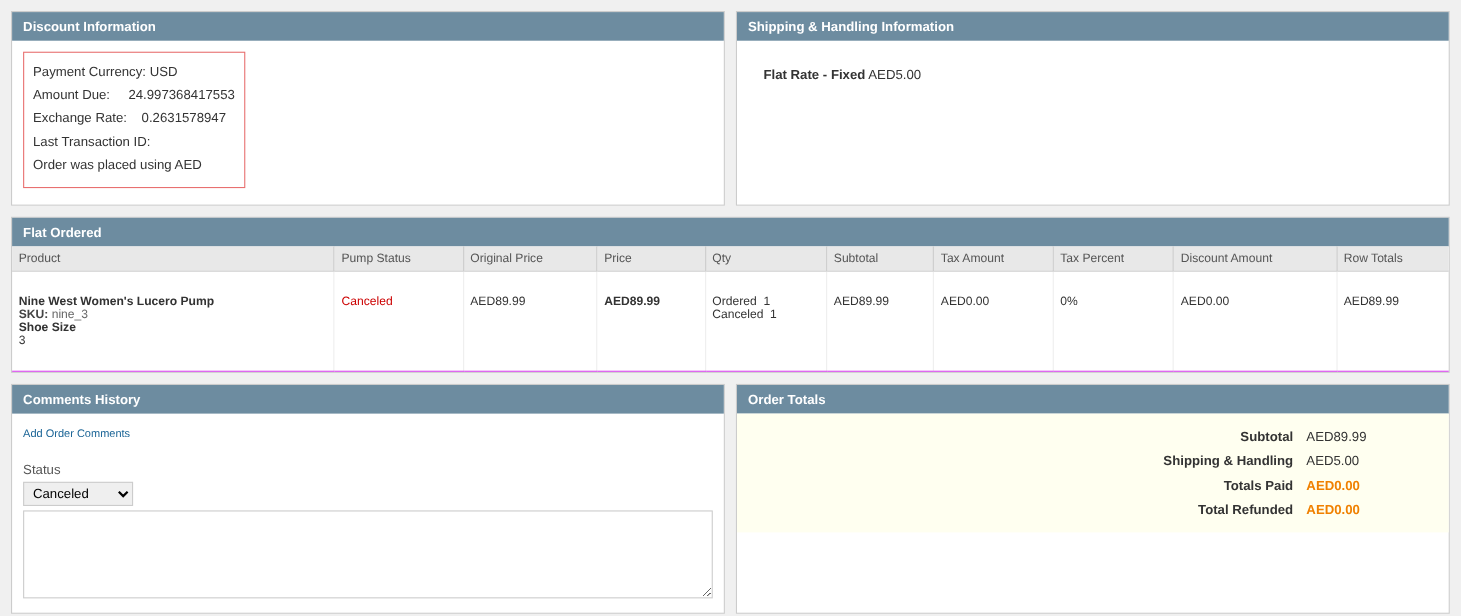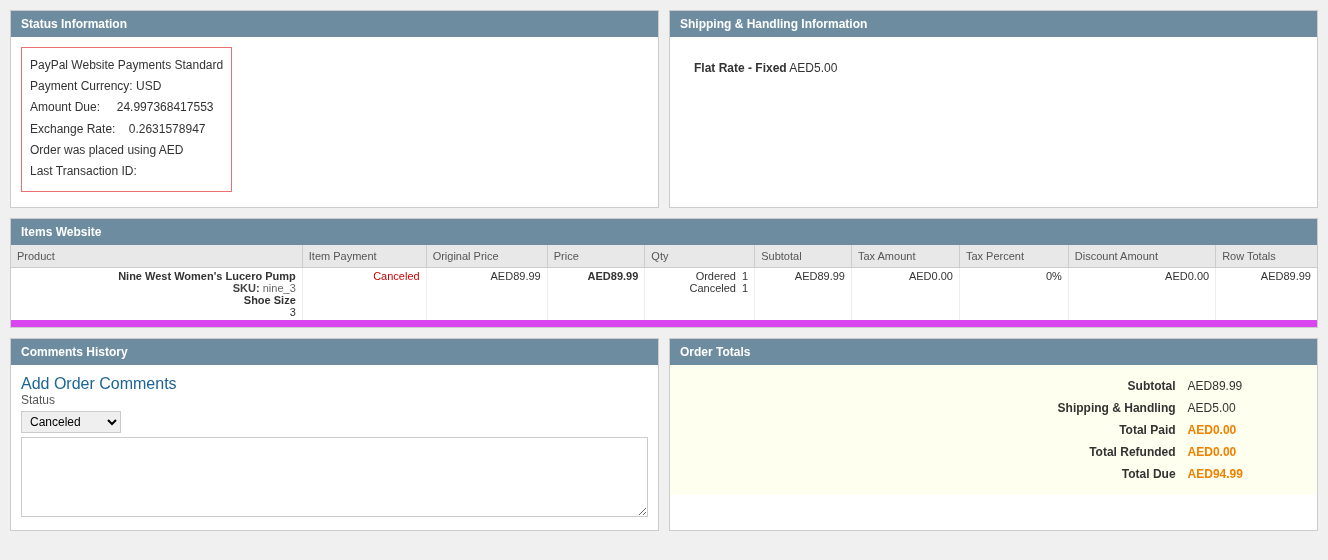--- a/index.html
+++ b/index.html
@@ -23,35 +23,35 @@
     .shipping-body { padding: 24px; }
     .shipping-body p { font-size: 12px; }
     .shipping-body strong { font-weight: bold; }
 
     
     .items-panel { background: #fff; border: 1px solid #ccc; }
     .items-table { width: 100%; border-collapse: collapse; font-size: 11px; }
     .items-table thead tr { background: #e8e8e8; }
     .items-table thead th { padding: 5px 6px; text-align: left; font-weight: normal; border-bottom: 1px solid #ccc; border-right: 1px solid #ccc; color: #555; }
     .items-table thead th:last-child { border-right: none; }
-    .items-table tbody td { padding: 2px 6px; border-bottom: 7px solid #d946ef; border-right: 1px solid #eee; vertical-align: top; text-align: right; }
+    .items-table tbody td { padding: 21px 6px; border-bottom: 1px solid #d946ef; border-right: 1px solid #eee; vertical-align: top; }
     .items-table tbody td:last-child { border-right: none; }
     .product-name { font-weight: bold; }
     .sku-line { color: #666; }
     .sku-label { font-weight: bold; color: #444; }
     .attr-label { font-weight: bold; }
     .canceled-text { color: #c00; }
     .qty-cell { }
     .qty-line { display: block; }
 
     
     .comments-panel { flex: 1; min-width: 0; }
     .comments-body { padding: 10px; }
-    .add-comments-link { color: #1a6496; text-decoration: none; font-size: 16px; }
-    .field-label { display: block; margin-top: 0; margin-bottom: 4px; color: #555; }
+    .add-comments-link { color: #1a6496; text-decoration: none; font-size: 10px; }
+    .field-label { display: block; margin-top: 20px; margin-bottom: 4px; color: #555; }
     .status-select { padding: 2px 4px; border: 1px solid #ccc; font-size: 12px; width: 100px; }
     .comment-textarea { width: 100%; height: 80px; border: 1px solid #ccc; padding: 4px; font-size: 12px; resize: vertical; margin-top: 4px; }
 
     
     .totals-panel { flex: 1; min-width: 0; }
     .totals-body { padding: 10px; background: #fffff0; }
     .totals-table { width: 100%; border-collapse: collapse; font-size: 12px; }
     .totals-table tr td { padding: 4px 6px; }
     .totals-table tr td:first-child { text-align: right; font-weight: bold; color: #333; width: 80%; }
     .totals-table tr td:last-child { text-align: left; min-width: 80px; }
@@ -61,70 +61,69 @@
   </style>
 </head>
 <body>
 
 <div class="page-wrapper">
 
   <div class="top-row">
 
     <div class="panel">
       <div class="panel-header">
-        <span>Status Information</span>
+        <span>Discount Information</span>
       </div>
       <div class="panel-body">
         <div class="payment-info-box">
-          <p>PayPal Website Payments Standard</p>
           <p>
             <span>Payment Currency:</span>
             <span>USD</span>
           </p>
           <p>
             <span>Amount Due:</span>
             &nbsp;&nbsp;&nbsp;
             <span>24.997368417553</span>
           </p>
           <p>
             <span>Exchange Rate:</span>
             &nbsp;&nbsp;
             <span>0.2631578947</span>
           </p>
+          <p>
+            <span>Last Transaction ID:</span>
+          </p>
           <p>Order was placed using AED</p>
-          <p>
-            <span>Last Transaction ID:</span>
-          </p>
         </div>
       </div>
     </div>
 
     <div class="panel">
       <div class="panel-header">
         <span>Shipping &amp; Handling Information</span>
       </div>
       <div class="shipping-body">
         <p>
           <strong>Flat Rate - Fixed</strong>
           <span>AED5.00</span>
         </p>
       </div>
     </div>
 
   </div>
 
   <div class="items-panel full-width">
     <div class="panel-header">
-      <span>Items Website</span>
+      <span>Flat Ordered</span>
     </div>
     <table class="items-table">
       <thead>
         <tr>
           <th>Product</th>
-          <th>Item Payment</th>
+          <th>Pump Status</th>
           <th>Original Price</th>
           <th>Price</th>
           <th>Qty</th>
           <th>Subtotal</th>
           <th>Tax Amount</th>
           <th>Tax Percent</th>
           <th>Discount Amount</th>
           <th>Row Totals</th>
         </tr>
       </thead>
@@ -201,30 +200,26 @@
           <tbody>
             <tr>
               <td>Subtotal</td>
               <td>AED89.99</td>
             </tr>
             <tr>
               <td>Shipping &amp; Handling</td>
               <td>AED5.00</td>
             </tr>
             <tr>
-              <td>Total Paid</td>
+              <td>Totals Paid</td>
               <td class="orange-text">AED0.00</td>
             </tr>
             <tr>
               <td>Total Refunded</td>
               <td class="orange-text">AED0.00</td>
             </tr>
-            <tr>
-              <td>Total Due</td>
-              <td class="orange-text">AED94.99</td>
-            </tr>
           </tbody>
         </table>
       </div>
     </div>
 
   </div>
 </div>
 
 </body></html>

